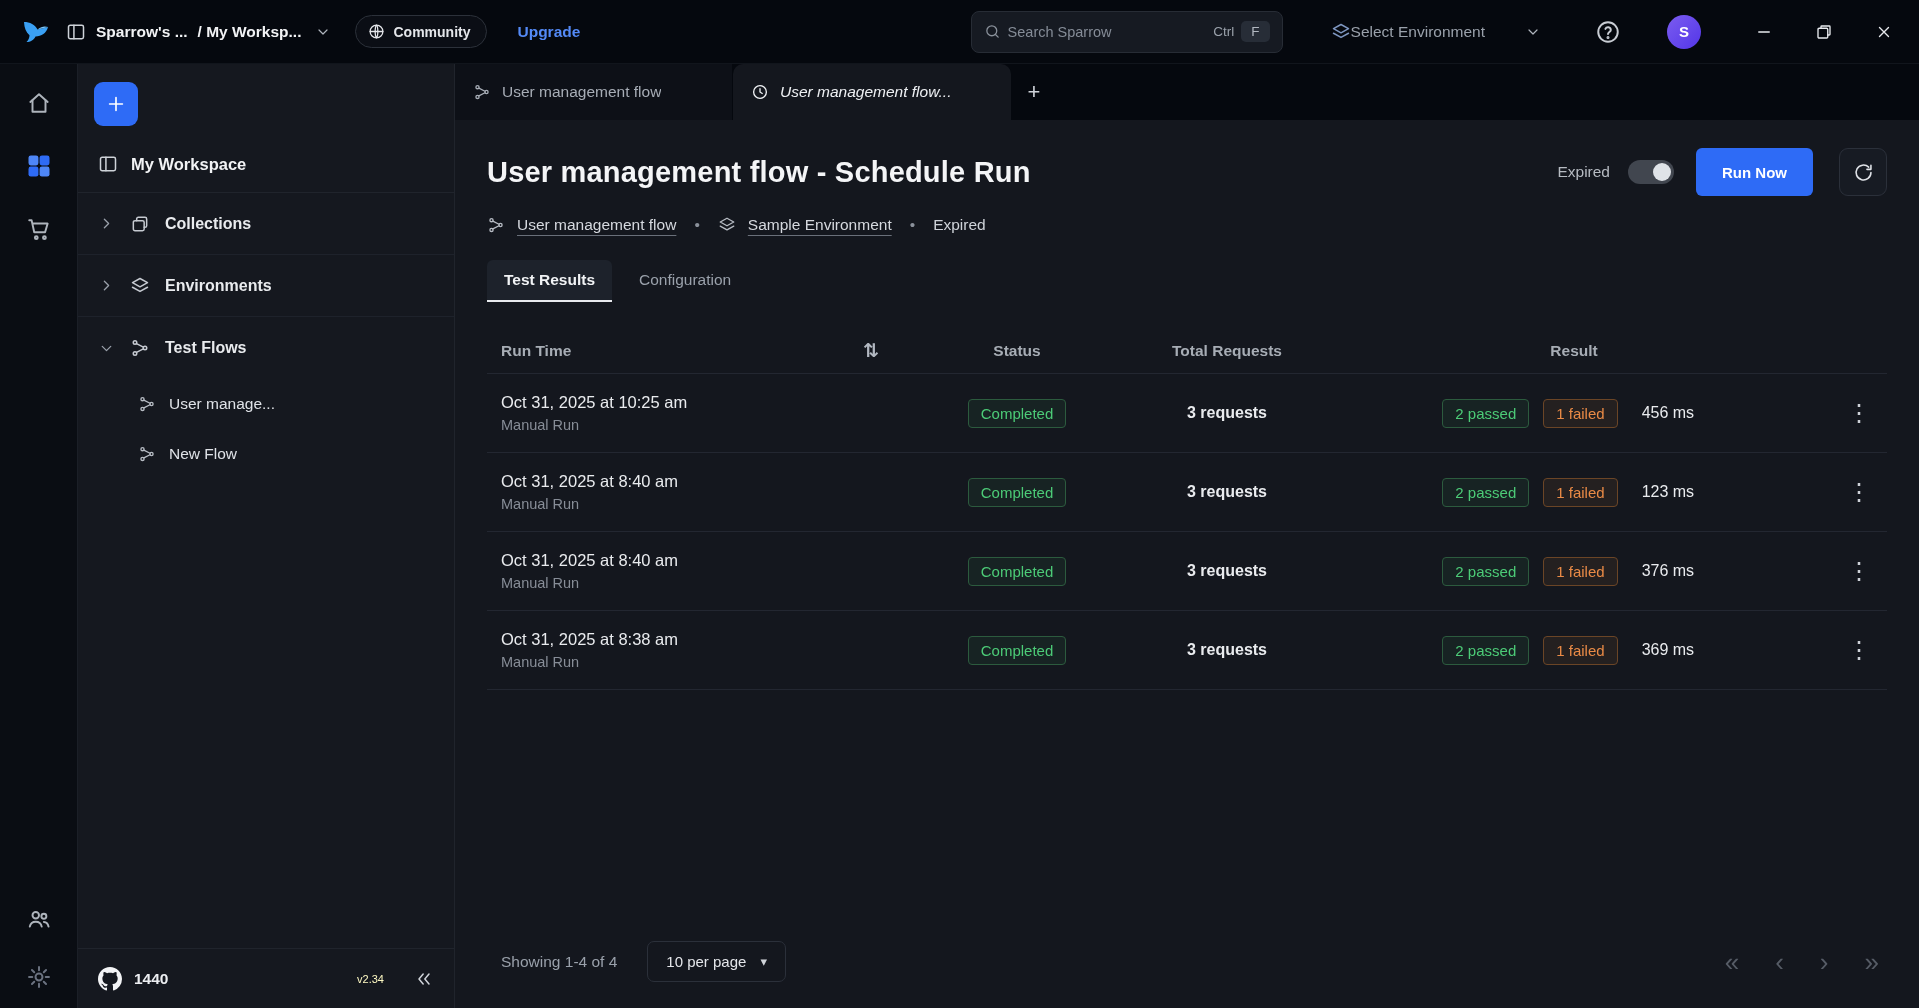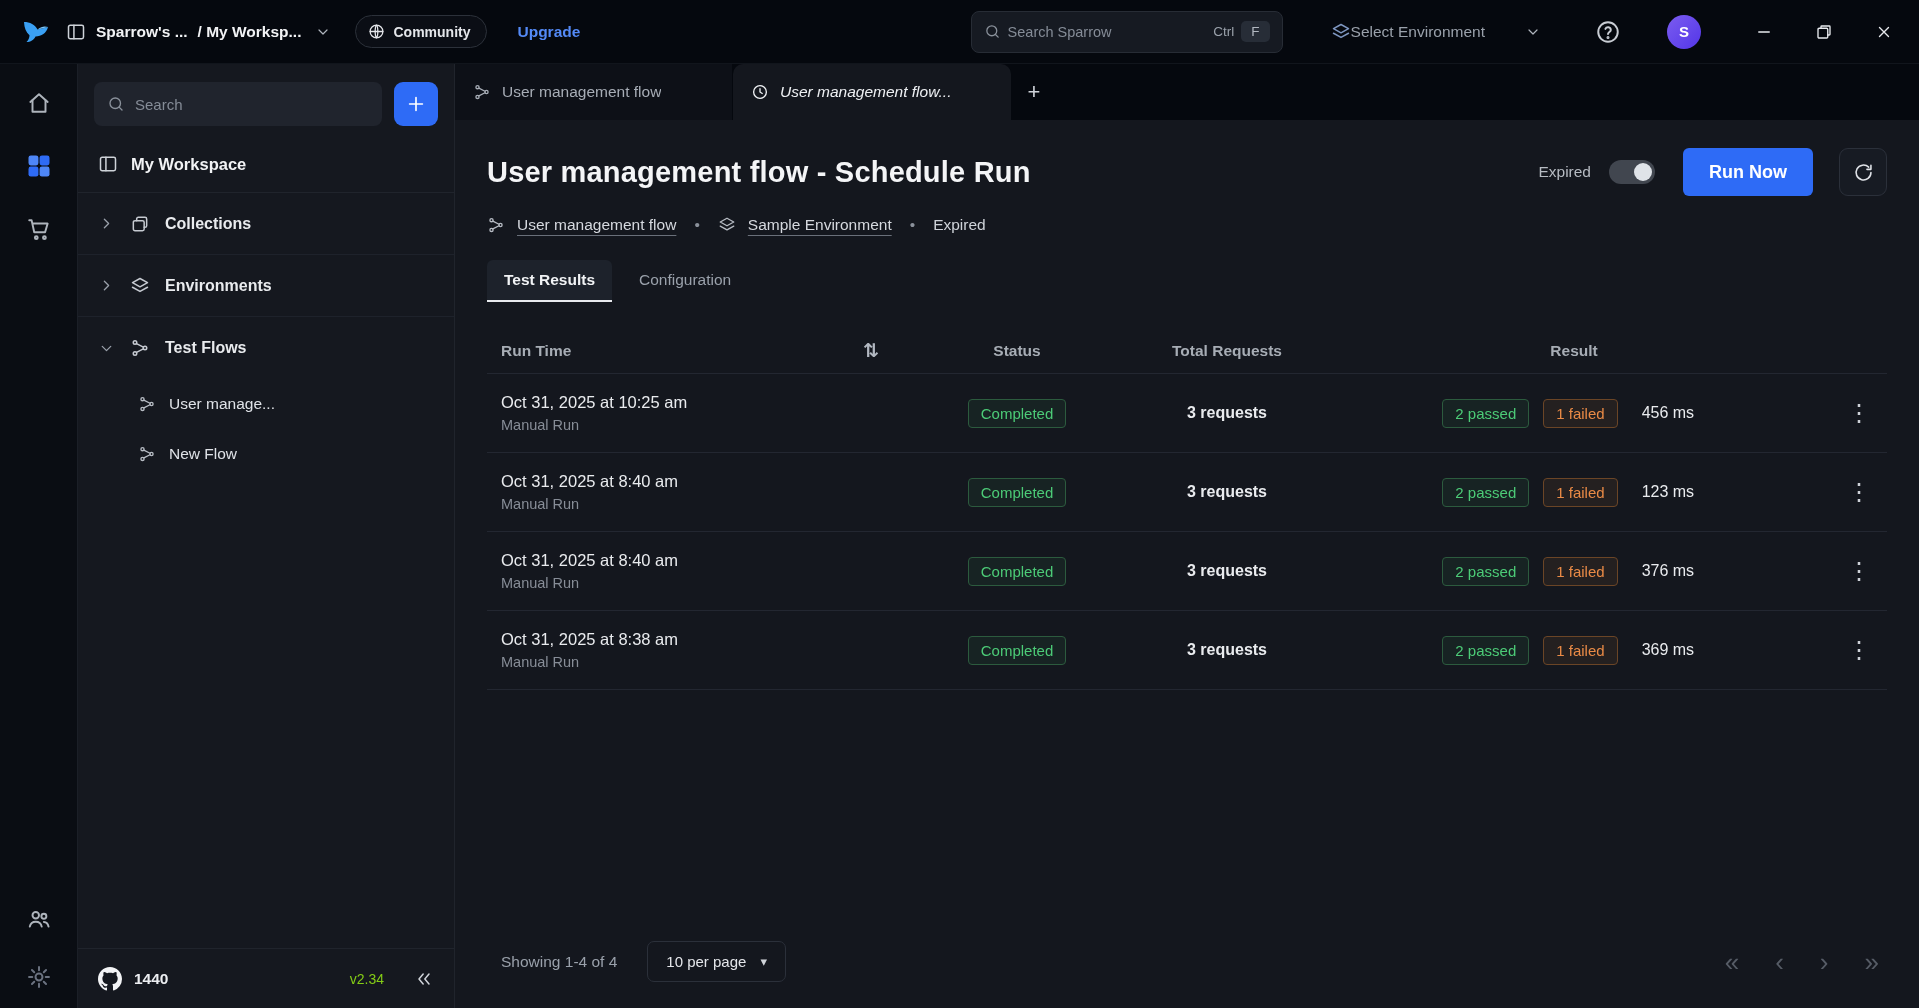--- a/index.html
+++ b/index.html
@@ -88,21 +88,21 @@
     height:50px; display:flex; align-items:center; gap:13px; padding:0 20px 0 60px;
     font-size:15.5px; font-weight:500; color:#dfe2e7; cursor:pointer;
   }
   .tree-child .ticon { color:#b7bcc4; }
   .sidebar-footer {
     margin-top:auto; border-top:1px solid #20242c; height:60px;
     display:flex; align-items:center; padding:0 20px; gap:12px;
   }
   .gh { color:#f2f3f5; }
   .gh-count { font-size:15.5px; font-weight:700; color:#eceef1; }
-  .version { margin-left:auto; color:#84cc16; font-size:14px; }
+  .version { margin-left:auto; color:#fef9c3; font-size:11px; }
   .collapse { color:#cfd3d9; margin-left:18px; cursor:pointer; }
 
   
   .main { flex:1; min-width:0; background:#05080e; display:flex; flex-direction:column; }
   .tabstrip { height:56px; display:flex; align-items:stretch; }
   .tab {
     width:278px; display:flex; align-items:center; gap:11px; padding:0 18px;
     font-size:15.5px; cursor:pointer;
   }
   .tab.inactive { background:#0d1017; color:#a7adb6; border-right:1px solid #05080e; }
@@ -113,22 +113,22 @@
 
   .content { flex:1; background:#14171e; padding:28px 32px 0; display:flex; flex-direction:column; min-height:0; }
 
   .page-head { display:flex; align-items:center; }
   .page-title { font-size:29px; font-weight:700; letter-spacing:.2px; color:#f4f5f7; }
   .head-right { margin-left:auto; display:flex; align-items:center; gap:18px; }
   .expired-label { color:#b6bbc2; font-size:15.5px; }
   .toggle { width:46px; height:24px; border-radius:999px; background:#41464f; position:relative; cursor:pointer; }
   .toggle .knob { position:absolute; right:3px; top:3px; width:18px; height:18px; border-radius:50%; background:#dfe3e8; }
   .run-now {
-    background:#2e6bf6; color:#fff; border:none; font:inherit; font-size:18px; font-weight:600;
-    height:48px; padding:0 26px; border-radius:6px; cursor:pointer; margin-left:10px;
+    background:#2e6bf6; color:#fff; border:none; font:inherit; font-size:15px; font-weight:600;
+    height:48px; padding:0 26px; border-radius:6px; cursor:pointer; margin-left:4px;
   }
   .refresh-btn {
     width:48px; height:48px; border-radius:9px; border:1px solid #2b303a; background:#171b23;
     display:grid; place-items:center; color:#dfe2e7; cursor:pointer; margin-left:8px;
   }
 
   .breadcrumb { margin-top:20px; display:flex; align-items:center; gap:12px; font-size:15.5px; }
   .bc-icon { color:#b7bcc4; }
   .bc-link { color:#d6d9df; text-decoration:underline; text-underline-offset:5px; text-decoration-color:#6a707a; cursor:pointer; }
   .bc-dot { color:#8b919b; padding:0 6px; }
@@ -302,29 +302,20 @@
         <svg class="ic" viewBox="0 0 24 24" width="26" height="26">
             <circle cx="12" cy="12" r="3.2"></circle>
             <path d="M12 2.8v3M12 18.2v3M21.2 12h-3M5.8 12h-3M18.5 5.5l-2.1 2.1M7.6 16.4l-2.1 2.1M18.5 18.5l-2.1-2.1M7.6 7.6 5.5 5.5"></path>
           </svg>
       </span>
     </div>
   </nav>
 
   <aside class="sidebar">
     <div class="sidebar-top">
-      <div class="sb-search">
-        <span>
-          <svg class="ic" viewBox="0 0 24 24" width="18" height="18">
-              <circle cx="11" cy="11" r="7"></circle>
-              <path d="m20 20-3.5-3.5"></path>
-            </svg>
-        </span>
-        <input placeholder="Search" style="">
-      </div>
       <span class="sb-plus">
         <svg class="ic" viewBox="0 0 24 24" width="22" height="22">
             <path d="M12 5v14M5 12h14"></path>
           </svg>
       </span>
     </div>
 
     <div class="ws-header">
       <span class="wsicon">
         <svg class="ic" viewBox="0 0 24 24" width="20" height="20">

